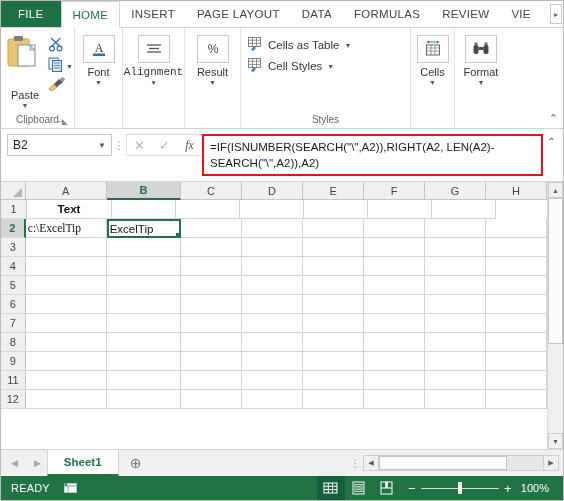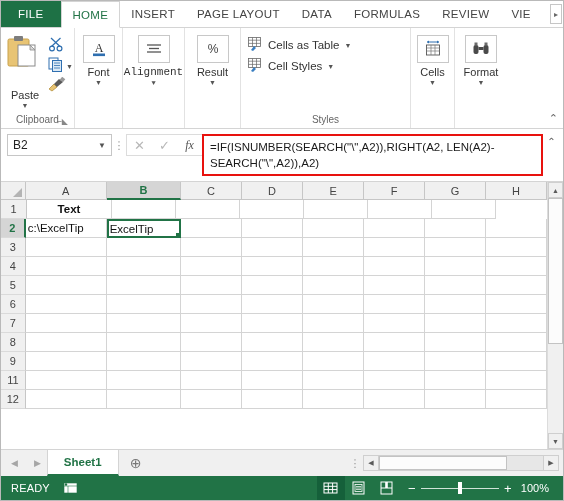--- a/index.html
+++ b/index.html
@@ -639,21 +639,21 @@
             <div class="cell hdrcell" style="width: 85px;">Text</div>
             <div class="cell" style="width: 64px;"></div>
             <div class="cell" style="width: 64px;"></div>
             <div class="cell" style="width: 64px;"></div>
             <div class="cell" style="width: 64px;"></div>
             <div class="cell" style="width: 64px;"></div>
             <div class="cell" style="width: 64px;"></div>
           </div>
           <div class="row">
             <div class="rowhdr sel">2</div>
-            <div class="cell" style="width: 85px;">c:\ExcelTip</div>
+            <div class="cell" style="width: 85px; font-family: Liberation Serif, serif;">c:\ExcelTip</div>
             <div class="cell selected" style="width: 78px;">ExcelTip</div>
             <div class="cell" style="width: 64px;"></div>
             <div class="cell" style="width: 64px;"></div>
             <div class="cell" style="width: 64px;"></div>
             <div class="cell" style="width: 64px;"></div>
             <div class="cell" style="width: 64px;"></div>
             <div class="cell" style="width: 64px;"></div>
           </div>
           <div class="row">
             <div class="rowhdr">3</div>

